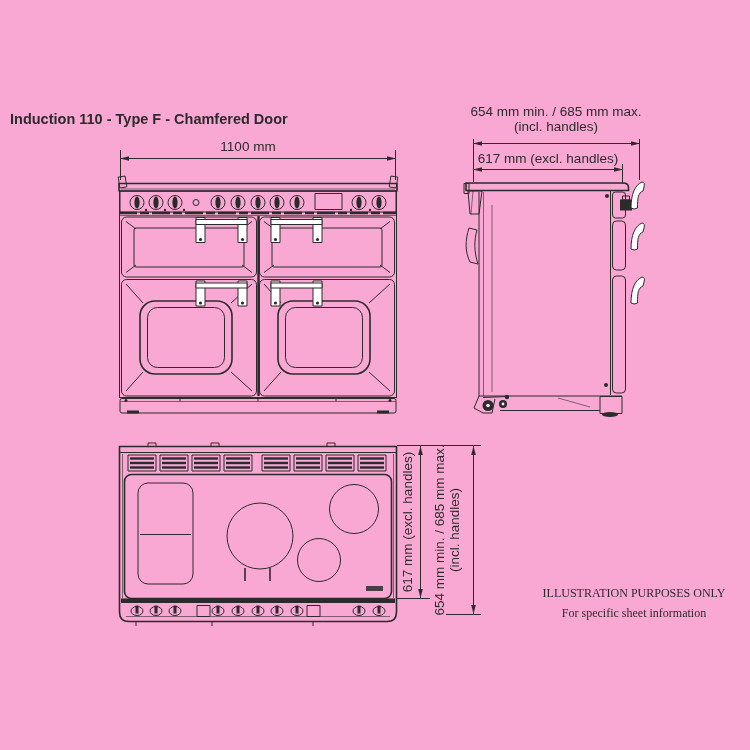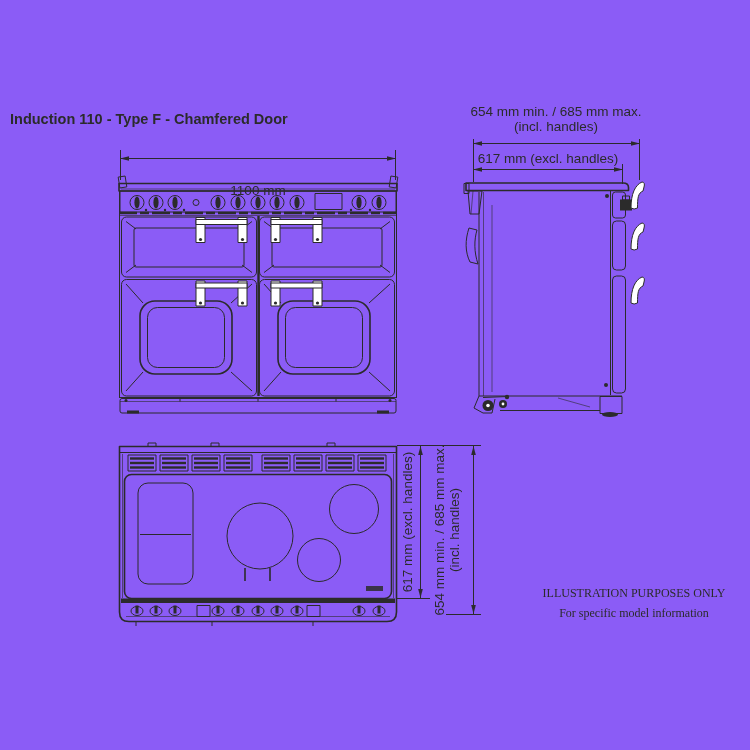--- a/index.html
+++ b/index.html
@@ -1,17 +1,17 @@
 <!DOCTYPE html>
 <html><head>
 <meta charset="utf-8">
 <style>
   html,body{margin:0;padding:0;background:#fff;}
   .canvas{
-    position:relative;width:750px;height:750px;background:#8b5cf6;overflow:hidden;
+    position:relative;width:750px;height:750px;background:#f9a8d4;overflow:hidden;
     font-family:"Liberation Sans", sans-serif;color:#2b2b2b;
   }
   svg{position:absolute;left:0;top:0;}
   svg *{vector-effect:non-scaling-stroke;}
   .lw{stroke:#2b2b2b;fill:none;stroke-width:1;stroke-linejoin:round;stroke-linecap:butt;}
   .lw2{stroke:#2b2b2b;fill:none;stroke-width:1.6;stroke-linejoin:round;}
   .lw3{stroke:#2b2b2b;fill:none;stroke-width:2.4;stroke-linejoin:round;}
   .thin{stroke:#2b2b2b;fill:none;stroke-width:0.7;opacity:.85;}
   .f{fill:#2b2b2b;stroke:none;}
   .wf{fill:#ffffff;stroke:#2b2b2b;stroke-width:1;}
@@ -326,30 +326,30 @@
         <line class="lw" x1="473.5" y1="446" x2="473.5" y2="614"></line>
         <polygon class="f" points="473.5,446 471.2,455 475.8,455"></polygon>
         <polygon class="f" points="473.5,614 471.2,605 475.8,605"></polygon>
         <line class="lw" x1="446" y1="614.5" x2="481" y2="614.5"></line>
       </g>
     </g>
   </svg>
 
   <div class="label title" style="left:10px;top:111px;width:400px;">Induction 110 - Type F - Chamfered Door</div>
 
-  <div class="label dim" style="left:198px;top:139px;width:120px;margin-top:44px;">1100 mm</div>
+  <div class="label dim" style="left:188px;top:139px;width:120px;">1100 mm</div>
 
   <div class="label dim" style="left:446px;top:104px;width:220px;">654 mm min. / 685 mm max.</div>
   <div class="label dim" style="left:446px;top:119px;width:220px;">(incl. handles)</div>
   <div class="label dim" style="left:448px;top:151px;width:200px;">617 mm (excl. handles)</div>
 
   <div class="label dim rot" style="left:313px;top:514px;width:190px;height:16px;">617 mm (excl. handles)</div>
   <div class="rot" style="position:absolute;left:340px;top:514px;width:215px;height:32px;text-align:center;">
     <div class="dim">654 mm min. / 685 mm max.</div>
     <div class="dim">(incl. handles)</div>
   </div>
 
   <div class="label note" style="left:518px;top:583px;width:232px;">
     <div>ILLUSTRATION PURPOSES ONLY</div>
-    <div>For specific model information</div>
+    <div>For specific sheet information</div>
   </div>
 
 </div>
 
 </body></html>

